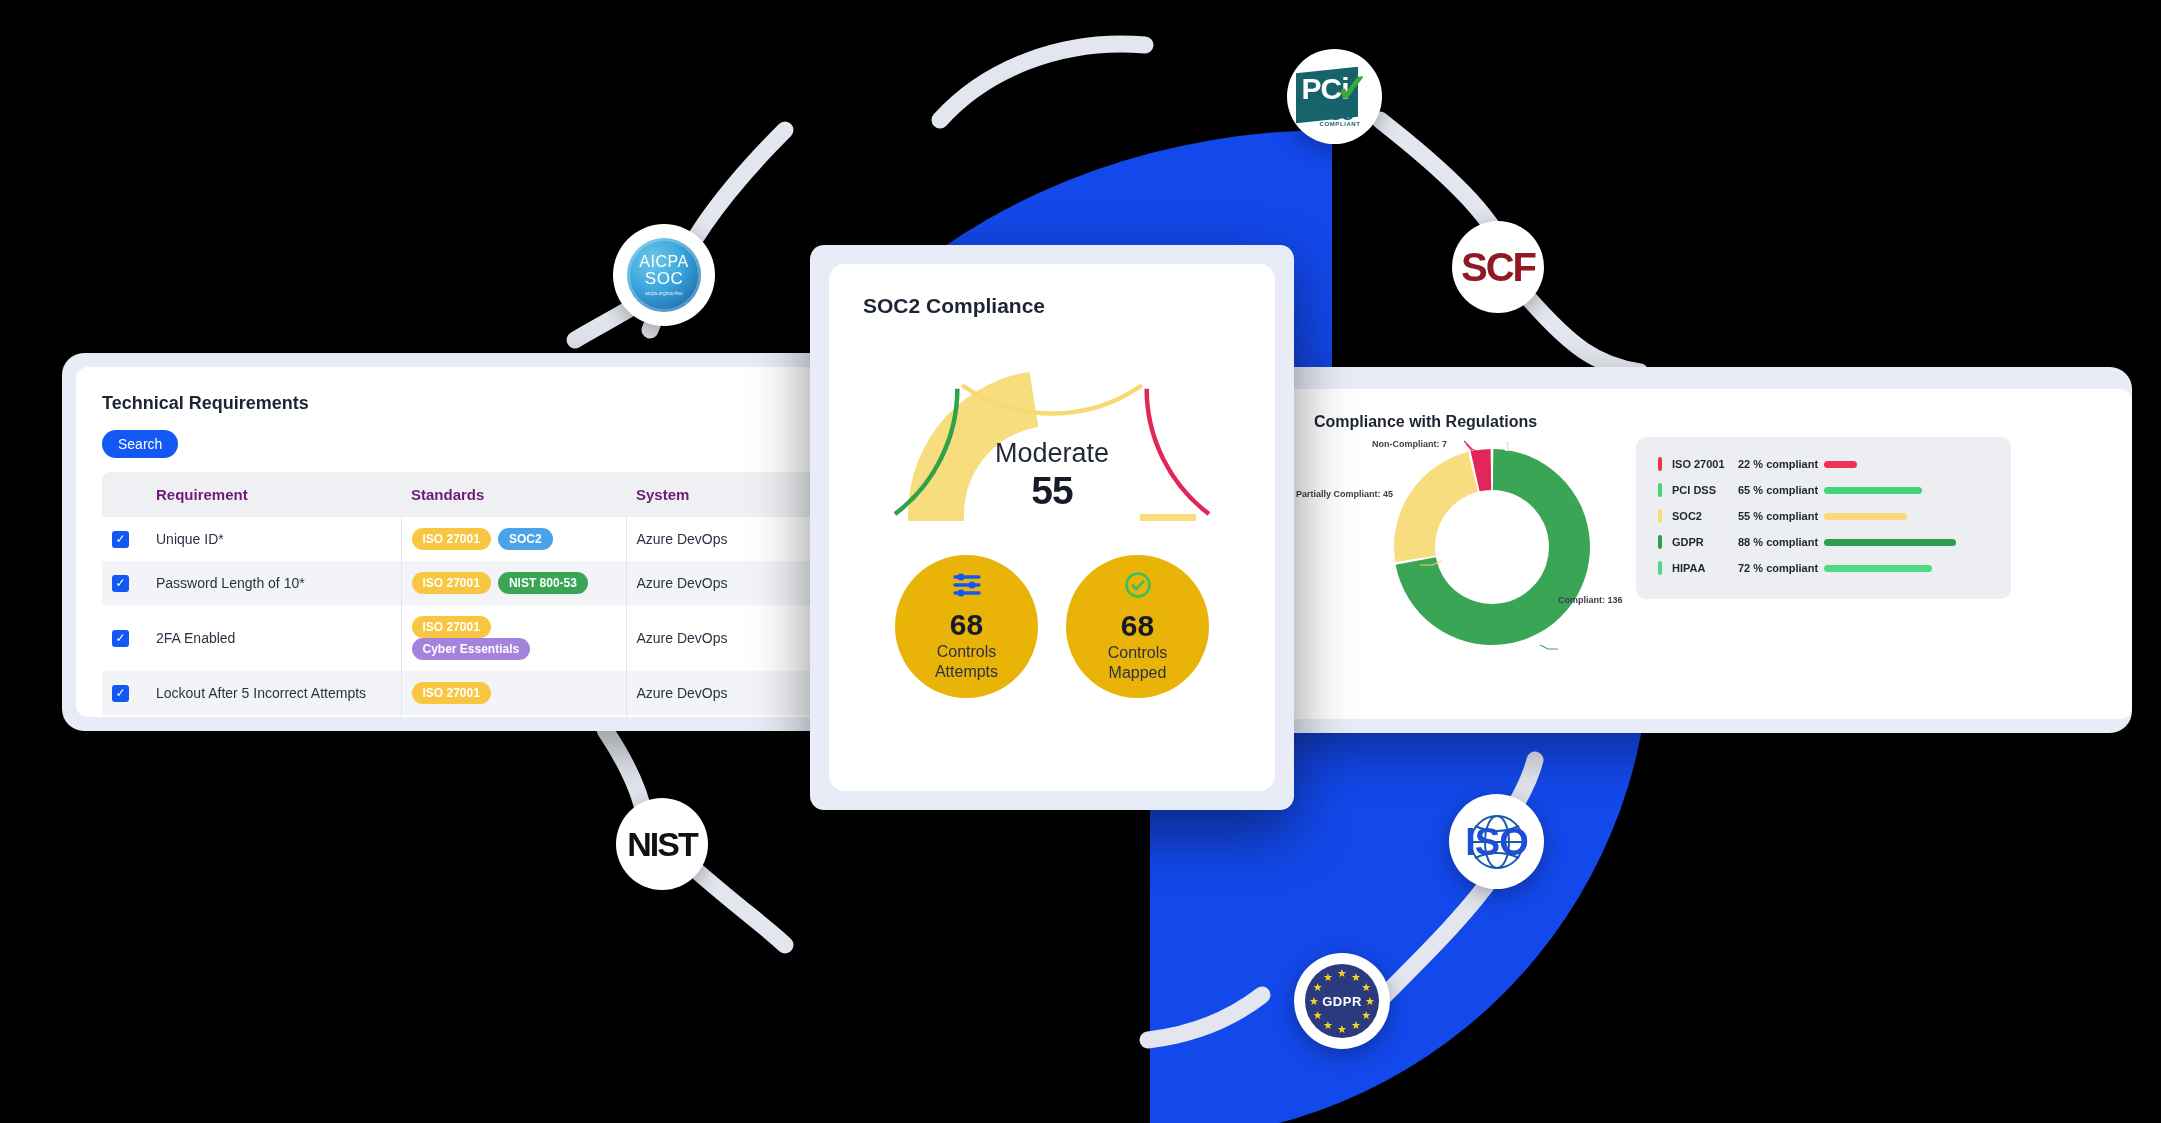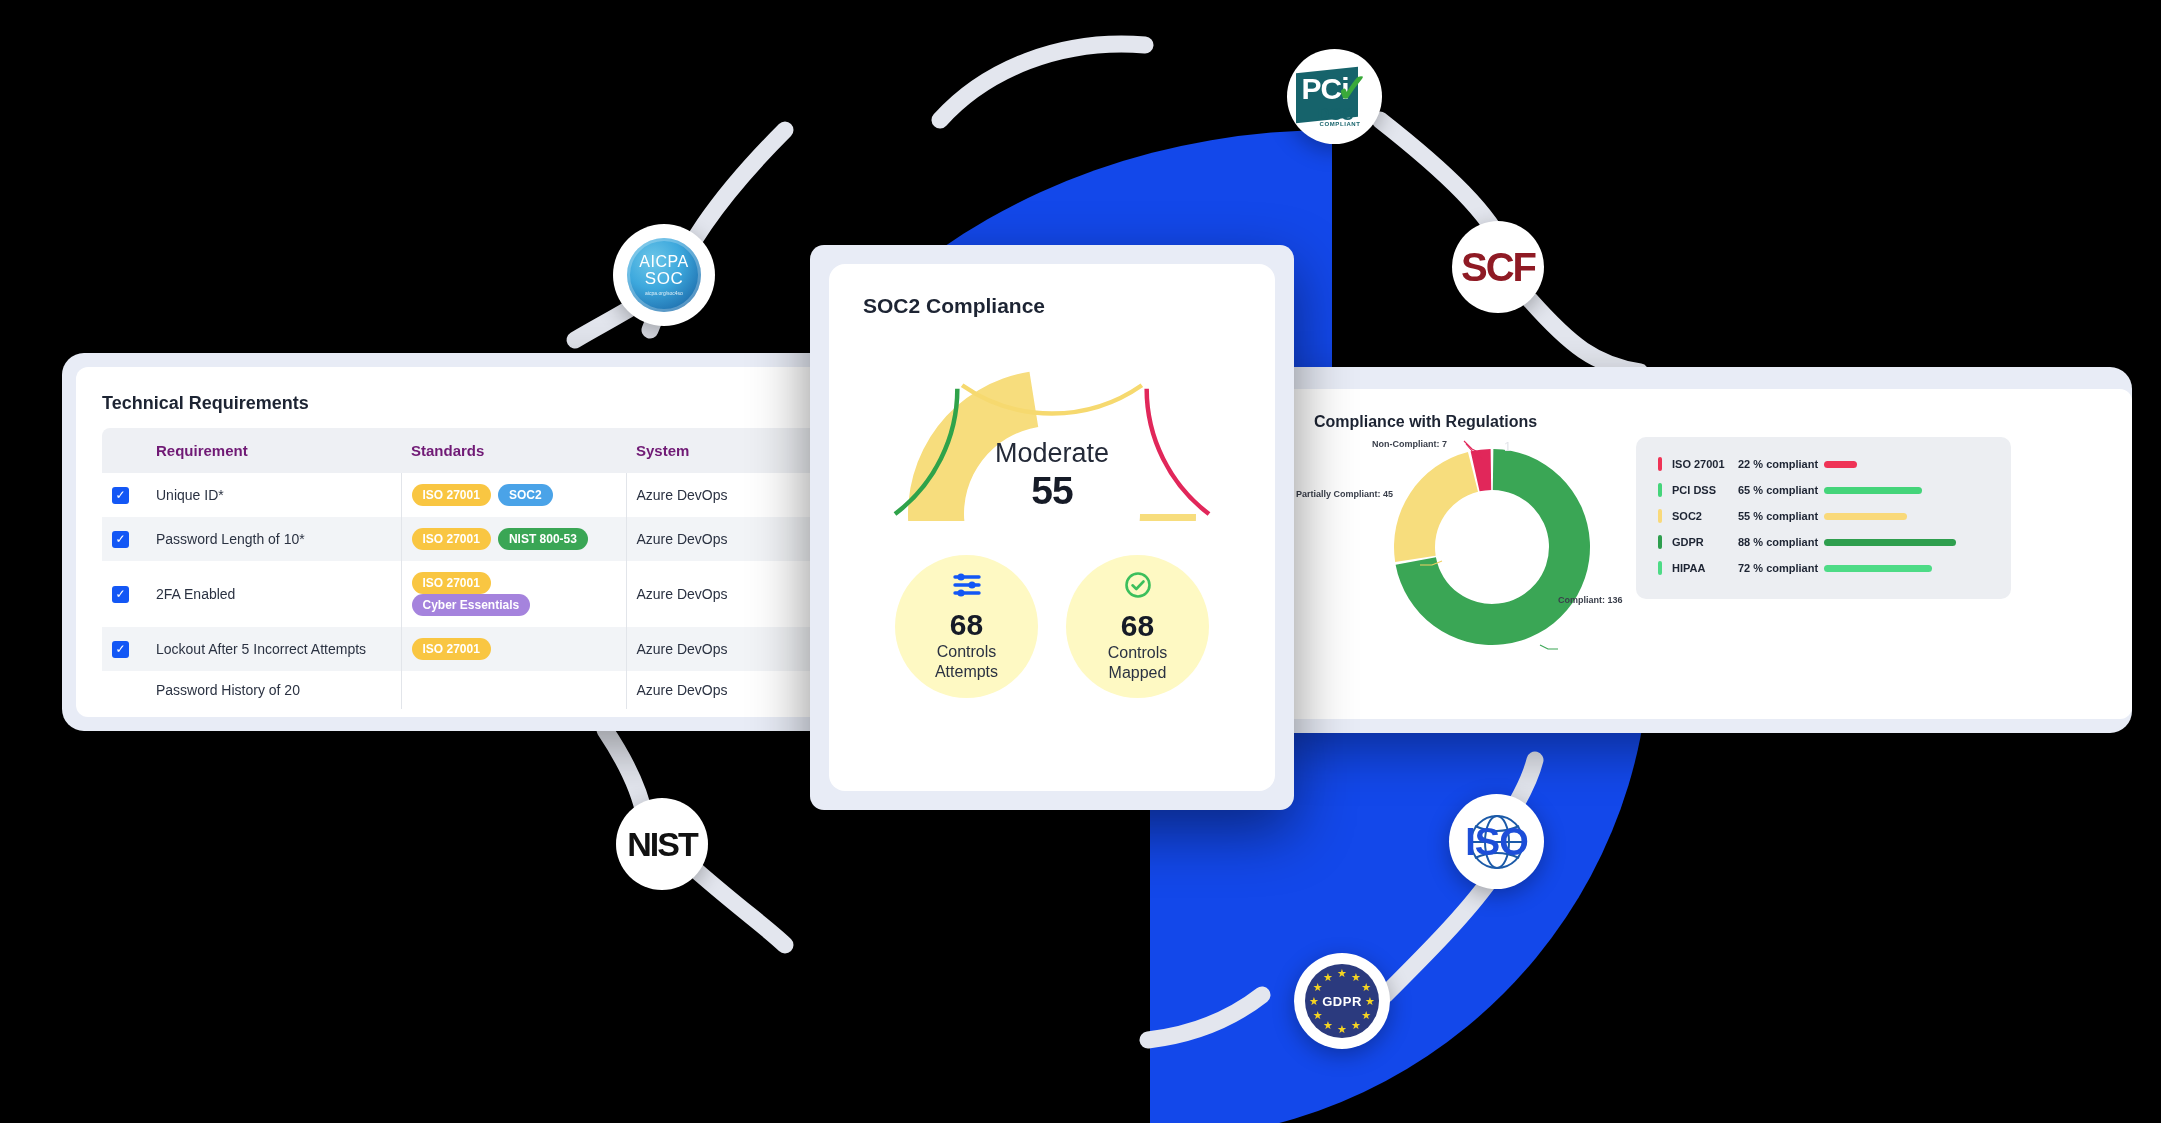--- a/index.html
+++ b/index.html
@@ -157,21 +157,21 @@
   }
   #center-screen {
     position:absolute; left:19px; top:19px; width:446px; height:527px;
     background:#fff; border-radius:16px; overflow:hidden;
   }
   .center-title { font-size:21px; font-weight:700; color:#1d2433; }
   .gauge-center-label { font-size:27px; color:#242a38; }
   .gauge-center-value { font-size:39px; font-weight:700; color:#161b27; letter-spacing:-1px; }
 
   .stat-circle {
-    width:143px; height:143px; border-radius:50%; background:#fef9c3;
+    width:143px; height:143px; border-radius:50%; background:#eab308;
     display:flex; flex-direction:column; align-items:center; justify-content:center;
   }
   .stat-value { font-size:30px; font-weight:700; color:#161b27; margin-top:6px; }
   .stat-label { font-size:16px; color:#2b3242; line-height:1.22; text-align:center; }
 </style>
 </head>
 <body>
 
 <div id="stage">
 
@@ -190,20 +190,23 @@
       <path d="M1148,1040 C1190,1035 1230,1020 1262,995"></path>
       <path d="M1385,995 C1425,955 1465,915 1490,880"></path>
       <path d="M1500,830 C1520,800 1530,780 1535,760"></path>
     </g>
   </svg>
 
   <div class="frame" id="left-frame">
     <div class="screen" id="left-screen">
       <div style="padding:26px 26px 0 26px;">
         <div class="panel-title">Technical Requirements</div>
+        <div style="margin-top:16px;">
+          <button class="pill-btn">Search</button>
+        </div>
         <table class="req" style="margin-top:14px;">
           <thead>
             <tr>
               <th></th>
               <th style="width:255px;">Requirement</th>
               <th style="width:225px;">Standards</th>
               <th>System</th>
             </tr>
           </thead>
           <tbody id="req-body">

